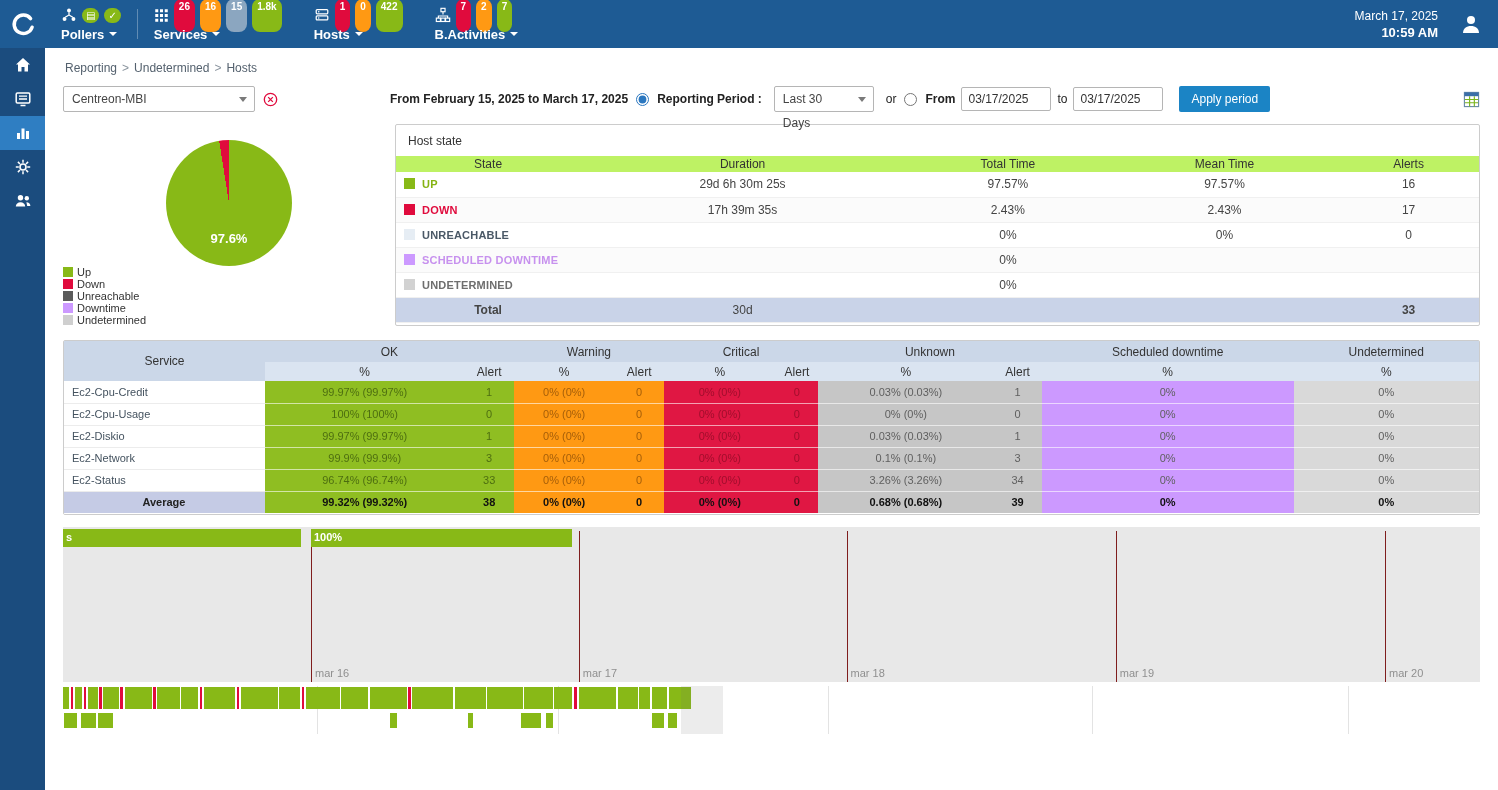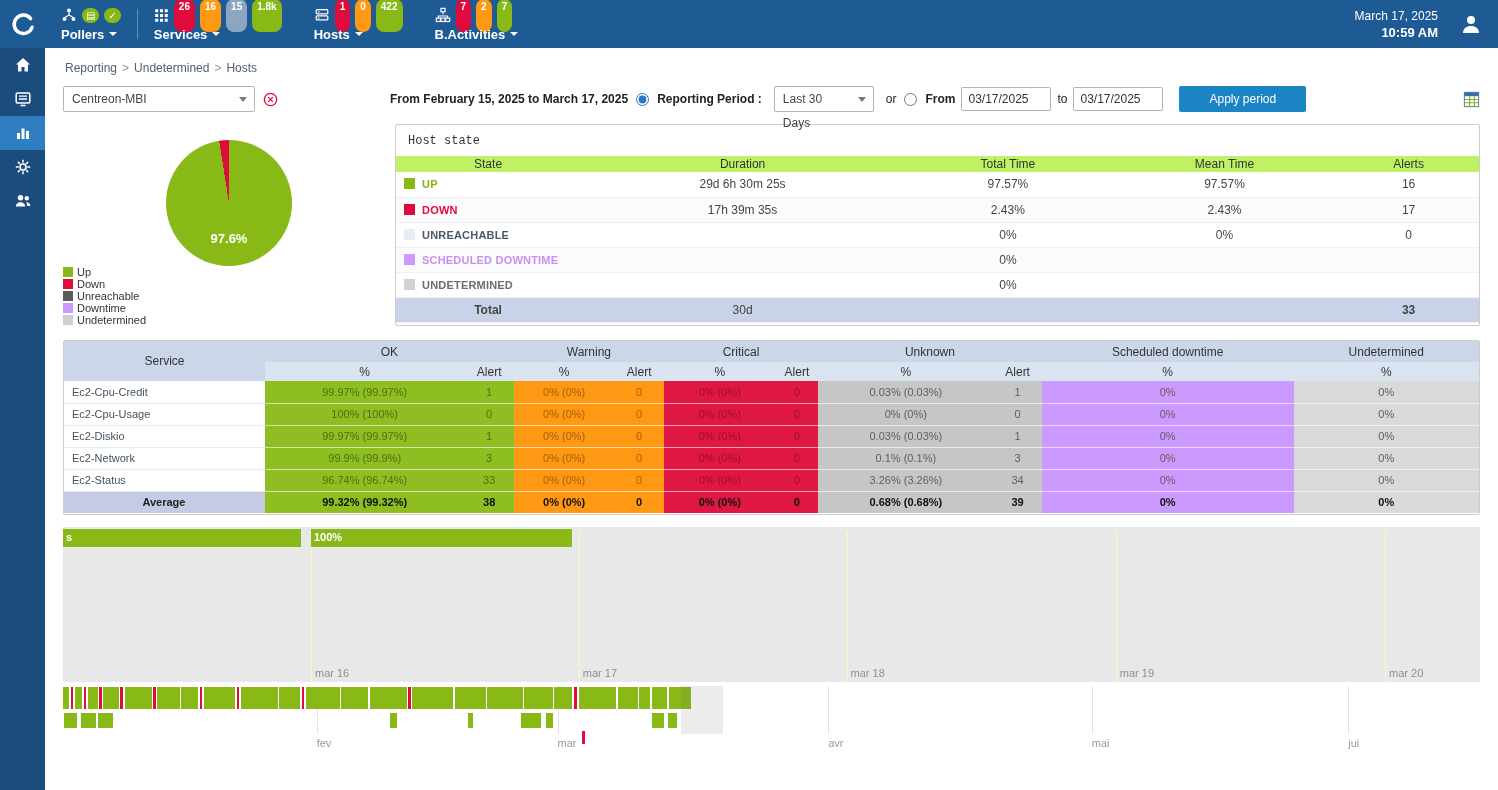--- a/index.html
+++ b/index.html
@@ -39,35 +39,35 @@
   .filterbar { display:flex; align-items:center; height:30px; font-size:12px; color:#222; }
   .sel { position:relative; background:#fff; border:1px solid #b5b5b5; border-radius:2px; height:26px; line-height:24px; padding:0 22px 0 8px; color:#444; cursor:pointer; }
   .sel::after { content:""; position:absolute; right:7px; top:10px; border-left:4px solid transparent; border-right:4px solid transparent; border-top:5px solid #7a7a7a; }
   .sel-host { width:192px; }
   .sel-period { width:100px; margin:0 6px; }
   .clear-x { margin-left:8px; cursor:pointer; display:flex; align-items:center; }
   .period-group { display:flex; align-items:center; margin-left:112px; gap:6px; }
   .b { font-weight:bold; }
   .filterbar input[type="radio"] { width:13px; height:13px; margin:0 2px; accent-color:#2b77bf; cursor:pointer; }
   .date-input { width:90px; height:24px; border:1px solid #b5b5b5; border-radius:2px; font-size:12px; padding:0 6px; color:#333; font-family:"Liberation Sans",sans-serif; }
-  .apply-btn { margin-left:10px; height:26px; padding:0 30px; background:#1B84C5; color:#fff; border:none; border-radius:2px; font-size:12px; cursor:pointer; font-family:"Liberation Sans",sans-serif; }
+  .apply-btn { margin-left:10px; height:26px; padding:0 12px; background:#1B84C5; color:#fff; border:none; border-radius:2px; font-size:12px; cursor:pointer; font-family:"Liberation Sans",sans-serif; }
   .export { margin-left:auto; cursor:pointer; display:flex; align-items:center; }
 
   
   .row1 { display:flex; margin-top:10px; }
   .pie-panel { flex:0 0 332px; padding-top:4px; }
   .pie { width:126px; height:126px; border-radius:50%; margin:12px auto 0; position:relative; }
   .pie-label { position:absolute; left:50%; top:78%; transform:translate(-50%,-50%); color:#fff; font-size:13px; font-weight:bold; }
   .legend { width:300px; margin:16px auto 0; display:flex; flex-wrap:wrap; justify-content:center; gap:5px 12px; font-size:11px; color:#333; }
   .legend-item { display:flex; align-items:center; gap:4px; cursor:pointer; }
   .legend-sq { width:10px; height:10px; display:inline-block; }
 
   .panel { border:1px solid #ccc; border-radius:2px; background:#fff; }
   .host-panel { flex:1; }
-  .panel-title { padding:9px 12px 8px; font-size:12px; color:#333;font-family:Liberation Mono, monospace; }
+  .panel-title { padding:9px 12px 8px; font-size:12px; color:#333; }
   .panel-title.bold { font-weight:bold; color:#222; }
 
   table { width:100%; border-collapse:collapse; }
   .hs-table thead th { background:#bef264; height:14px; font-size:12px; font-weight:normal; color:#333; }
   .hs-table tbody td { height:25px; font-size:12px; color:#444; text-align:center; border-bottom:1px solid #f0f0f0; background:#fff; }
   .hs-table tbody tr:nth-child(even) td { background:#fbfbfb; }
   .hs-table td.hs-state { text-align:left; padding-left:8px; }
   .state-sq { width:11px; height:11px; display:inline-block; margin-right:7px; vertical-align:-1px; }
   .state-label { font-size:11px; font-weight:bold; letter-spacing:.2px; }
   .hs-total td { background:#C9D3E8 !important; height:22px; font-size:12px; color:#333; text-align:center; border-bottom:none; }
@@ -85,21 +85,21 @@
   .c-crit { background:#E01743; color:rgba(80,0,15,.45); }
   .c-unk  { background:#C6C6C6; color:#5F5F5F; }
   .c-sched{ background:#CC99FF; color:#5F5F5F; }
   .c-undet{ background:#D9D9D9; color:#5F5F5F; }
   .avg-row td { font-weight:bold; color:#111; }
   .avg-row td.bd-avg-label { background:#C5CBE5; text-align:center; padding-left:0; color:#222; }
 
   
   .timeline { position:relative; margin-top:12px; height:230px; }
   .tl-plot { position:relative; height:155px; background:#E8E8E8; overflow:hidden; }
-  .tl-grid { position:absolute; top:4px; bottom:0; width:1px; background:#fef9c3; }
+  .tl-grid { position:absolute; top:4px; bottom:0; width:1px; background:#7f1d1d; }
   .tl-date { position:absolute; bottom:3px; left:4px; font-size:11px; color:#8f8f8f; white-space:nowrap; }
   .tl-bar { position:absolute; top:2px; height:18px; }
   .tl-bar-label { position:absolute; left:3px; top:2px; font-size:11px; font-weight:bold; color:#fff; white-space:nowrap; }
   .tl-nav { position:relative; height:48px; margin-top:4px; }
   .nav-grid { position:absolute; top:0; bottom:0; width:1px; background:#e3e3e3; }
   .nav1 { position:absolute; top:1px; height:22px; }
   .nav2 { position:absolute; top:27px; height:15px; background:#88b917; }
   .nav-sel { position:absolute; top:0; bottom:0; background:rgba(110,110,110,.13); cursor:ew-resize; }
   .tl-axis { position:relative; height:18px; }
   .axis-label { position:absolute; top:3px; font-size:11px; color:#9a9a9a; }
@@ -558,22 +558,16 @@
         <div class="nav-grid" style="left: 17.9%;"></div><div class="nav-grid" style="left: 34.9%;"></div><div class="nav-grid" style="left: 54%;"></div><div class="nav-grid" style="left: 72.6%;"></div><div class="nav-grid" style="left: 90.7%;"></div></div>
         <div data-repeat="timeline.nav_row1">
           
         <div class="nav1" style="background: rgb(136, 185, 23); left: 0%; width: 0.45%;"></div><div class="nav1" style="background: rgb(224, 11, 61); left: 0.55%; width: 0.18%;"></div><div class="nav1" style="background: rgb(136, 185, 23); left: 0.85%; width: 0.5%;"></div><div class="nav1" style="background: rgb(224, 11, 61); left: 1.45%; width: 0.18%;"></div><div class="nav1" style="background: rgb(136, 185, 23); left: 1.75%; width: 0.7%;"></div><div class="nav1" style="background: rgb(224, 11, 61); left: 2.55%; width: 0.18%;"></div><div class="nav1" style="background: rgb(136, 185, 23); left: 2.85%; width: 1.1%;"></div><div class="nav1" style="background: rgb(224, 11, 61); left: 4.05%; width: 0.18%;"></div><div class="nav1" style="background: rgb(136, 185, 23); left: 4.35%; width: 1.9%;"></div><div class="nav1" style="background: rgb(224, 11, 61); left: 6.35%; width: 0.18%;"></div><div class="nav1" style="background: rgb(136, 185, 23); left: 6.65%; width: 1.6%;"></div><div class="nav1" style="background: rgb(136, 185, 23); left: 8.35%; width: 1.2%;"></div><div class="nav1" style="background: rgb(224, 11, 61); left: 9.65%; width: 0.18%;"></div><div class="nav1" style="background: rgb(136, 185, 23); left: 9.95%; width: 2.2%;"></div><div class="nav1" style="background: rgb(224, 11, 61); left: 12.25%; width: 0.18%;"></div><div class="nav1" style="background: rgb(136, 185, 23); left: 12.55%; width: 2.6%;"></div><div class="nav1" style="background: rgb(136, 185, 23); left: 15.25%; width: 1.5%;"></div><div class="nav1" style="background: rgb(224, 11, 61); left: 16.85%; width: 0.18%;"></div><div class="nav1" style="background: rgb(136, 185, 23); left: 17.15%; width: 2.4%;"></div><div class="nav1" style="background: rgb(136, 185, 23); left: 19.65%; width: 1.9%;"></div><div class="nav1" style="background: rgb(136, 185, 23); left: 21.65%; width: 2.6%;"></div><div class="nav1" style="background: rgb(224, 11, 61); left: 24.35%; width: 0.18%;"></div><div class="nav1" style="background: rgb(136, 185, 23); left: 24.65%; width: 2.9%;"></div><div class="nav1" style="background: rgb(136, 185, 23); left: 27.65%; width: 2.2%;"></div><div class="nav1" style="background: rgb(136, 185, 23); left: 29.95%; width: 2.5%;"></div><div class="nav1" style="background: rgb(136, 185, 23); left: 32.55%; width: 2%;"></div><div class="nav1" style="background: rgb(136, 185, 23); left: 34.65%; width: 1.3%;"></div><div class="nav1" style="background: rgb(224, 11, 61); left: 36.05%; width: 0.25%;"></div><div class="nav1" style="background: rgb(136, 185, 23); left: 36.45%; width: 2.6%;"></div><div class="nav1" style="background: rgb(136, 185, 23); left: 39.15%; width: 1.4%;"></div><div class="nav1" style="background: rgb(136, 185, 23); left: 40.65%; width: 0.8%;"></div><div class="nav1" style="background: rgb(136, 185, 23); left: 41.6%; width: 1%;"></div><div class="nav1" style="background: rgb(136, 185, 23); left: 42.75%; width: 1.55%;"></div></div>
         <div data-repeat="timeline.nav_row2">
           
         <div class="nav2" style="left: 0.1%; width: 0.9%;"></div><div class="nav2" style="left: 1.3%; width: 1%;"></div><div class="nav2" style="left: 2.5%; width: 1%;"></div><div class="nav2" style="left: 23.1%; width: 0.5%;"></div><div class="nav2" style="left: 28.6%; width: 0.35%;"></div><div class="nav2" style="left: 32.3%; width: 1.4%;"></div><div class="nav2" style="left: 34.1%; width: 0.5%;"></div><div class="nav2" style="left: 41.6%; width: 0.8%;"></div><div class="nav2" style="left: 42.7%; width: 0.6%;"></div></div>
         <div class="nav-sel" id="nav-sel" style="left: 43.6%; width: 3%;"></div>
       </div>
 
-      <div class="tl-axis">
-        <div data-repeat="timeline.nav_gridlines">
-          
-        <span class="axis-label" style="left: 17.9%;">fev</span><span class="axis-label" style="left: 34.9%;">mar</span><span class="axis-label" style="left: 54%;">avr</span><span class="axis-label" style="left: 72.6%;">mai</span><span class="axis-label" style="left: 90.7%;">jui</span></div>
-        <div class="axis-marker" id="axis-marker" style="left: 36.6%;"></div>
-      </div>
     </div>
 
   </main>
 </div>
 
 </body></html>

